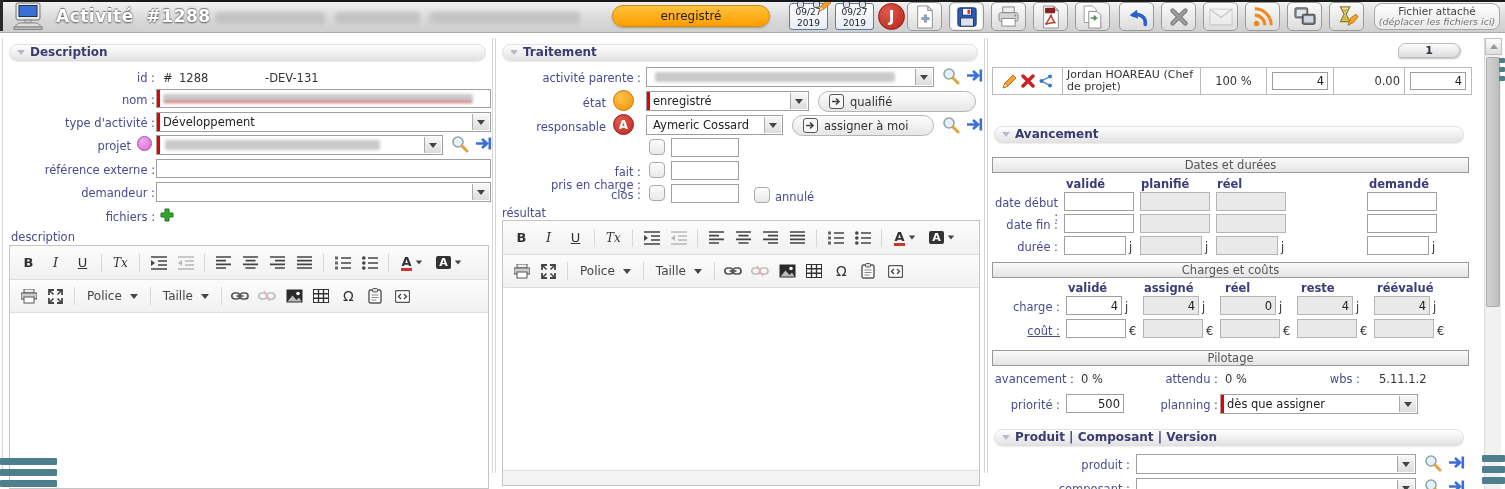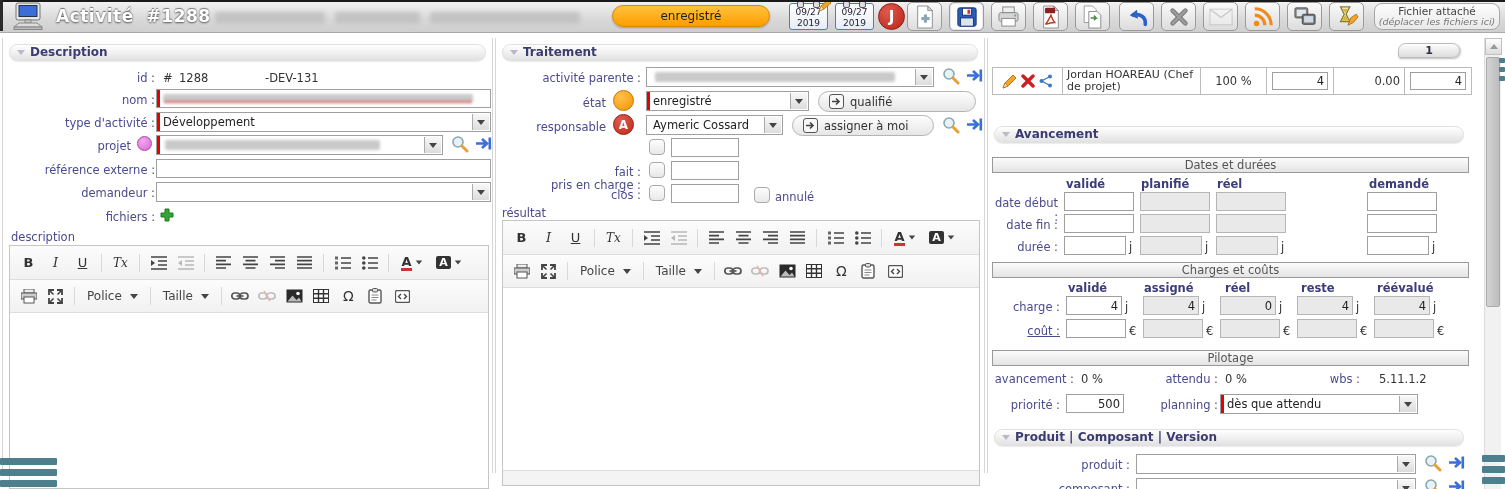--- a/index.html
+++ b/index.html
@@ -831,21 +831,21 @@
     <div class="val" style="left:93px;top:334px;">0 %</div>
     <div class="lbl" style="left:130px;top:334px;width:100px;">attendu :</div>
     <div class="val" style="left:237px;top:334px;">0 %</div>
     <div class="lbl" style="left:290px;top:334px;width:82px;">wbs :</div>
     <div class="val" style="left:379px;top:334px;margin-left:12px;">5.11.1.2</div>
 
     <div class="lbl" style="left:2px;top:360px;width:70px;">priorité :</div>
     <input class="inp num" style="left: 78px; top: 356px; width: 58px;" value="500">
     <div class="lbl" style="left:140px;top:360px;width:90px;">planning :</div>
     <div class="sel req" style="left:232px;top:356px;width:198px;">
-      <span class="txt">dès que attendu</span>
+      <span class="txt">dès que assigner</span>
       <span class="arr">
           <span class="caret"></span>
         </span>
     </div>
 
     <div class="sect-hdr" style="left:6px;top:391px;width:470px;">
       <span class="chev"></span>
       <span>Produit | Composant | Version</span>
     </div>
 

